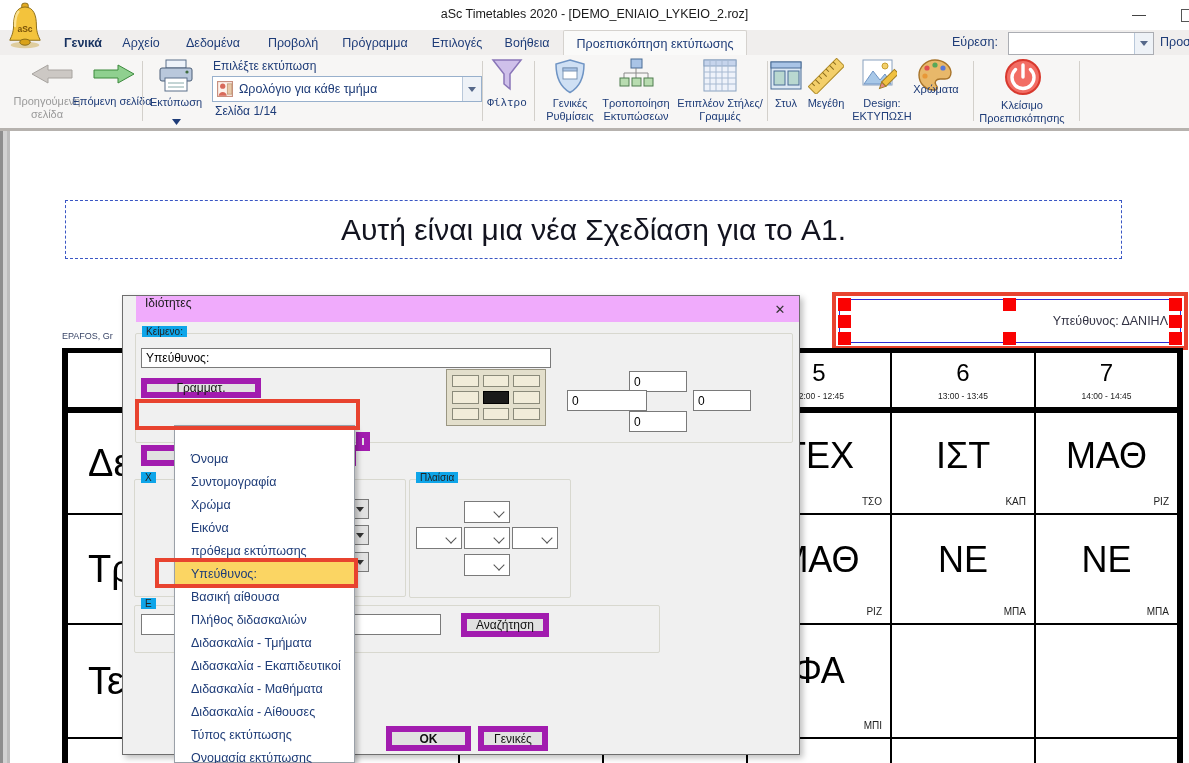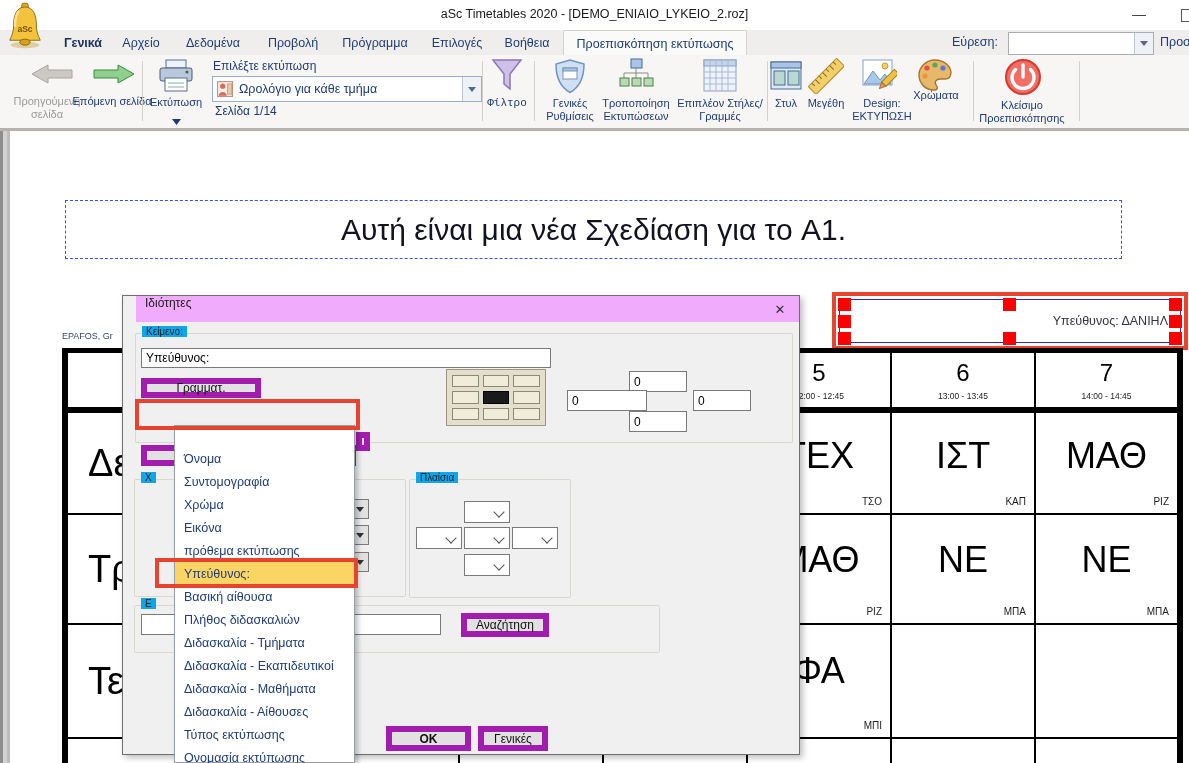--- a/index.html
+++ b/index.html
@@ -72,21 +72,21 @@
   .dcombo{position:absolute;background:#fff;border:1px solid #7a7a7a;box-sizing:border-box;display:flex;align-items:center;}
   .dcombo .cbtn{margin-left:auto;width:17px;height:100%;background:#e1e1e1;border-left:1px solid #adadad;
                 display:flex;align-items:center;justify-content:center;}
   .dcombo .tri{border-top-color:#333;}
   .fsel{position:absolute;background:#fff;border:1px solid #7a7a7a;box-sizing:border-box;}
   .chev{position:absolute;right:6px;top:6px;width:7px;height:7px;border-right:1.6px solid #555;
         border-bottom:1.6px solid #555;transform:rotate(45deg);}
   
   .cmenu{left:174px;top:425px;width:181px;height:338px;background:#fff;border:1px solid #9aa0a8;
          box-sizing:border-box;z-index:20;box-shadow:3px 3px 5px rgba(0,0,0,.25);padding-top:21px;}
-  .mi{height:23px;display:flex;align-items:center;padding-left:9px;font-size:12.5px;color:#1e3c78;}
+  .mi{height:23px;display:flex;align-items:center;padding-left:16px;font-size:12.5px;color:#1e3c78;}
   .mi.hl{background:#fbd563;}
   
   .ann{position:absolute;border:4px solid #e8432f;z-index:40;pointer-events:none;box-sizing:border-box;}
   
   .ricon{position:absolute;}
 </style>
 </head>
 <body>
 
 <div id="screen">
@@ -273,21 +273,21 @@
     <div>
       <span class="ricon" style="left:917px;top:3px;">
         <svg width="36" height="35" viewBox="0 0 36 35">
           <path d="M18 2 C9 2 2 9 2 17 C2 26 9 32 17 32 C21 32 21 29 19 27 C17 24 19 21 23 21 L28 21 C32 21 34 18 34 14 C33 7 26 2 18 2 Z" fill="#e8b86a" stroke="#a8742a" stroke-width="1.4"></path>
           <circle cx="10" cy="10" r="2.6" fill="#e05050"></circle>
           <circle cx="18" cy="7" r="2.6" fill="#58a858"></circle>
           <circle cx="26" cy="10" r="2.6" fill="#5878d8"></circle>
           <circle cx="8" cy="18" r="2.6" fill="#e89838"></circle>
         </svg>
       </span>
-      <div class="abs rlabel" style="left:906px;top:34px;width:60px;">Χρώματα</div>
+      <div class="abs rlabel" style="left:906px;top:28px;width:60px;">Χρώματα</div>
     </div>
     <div class="abs vdiv" style="left:973px;"></div>
 
     <div>
       <span class="ricon" style="left:1002px;top:1px;">
         <svg width="42" height="42" viewBox="0 0 42 42">
           <circle cx="21" cy="21" r="17" fill="#f26d64" stroke="#d8392e" stroke-width="2"></circle>
           <path d="M21 9 V21" stroke="#fff" stroke-width="3.4" stroke-linecap="round"></path>
           <path d="M13.5 13.5 A11 11 0 1 0 28.5 13.5" fill="none" stroke="#fff" stroke-width="3.4" stroke-linecap="round"></path>
         </svg>

